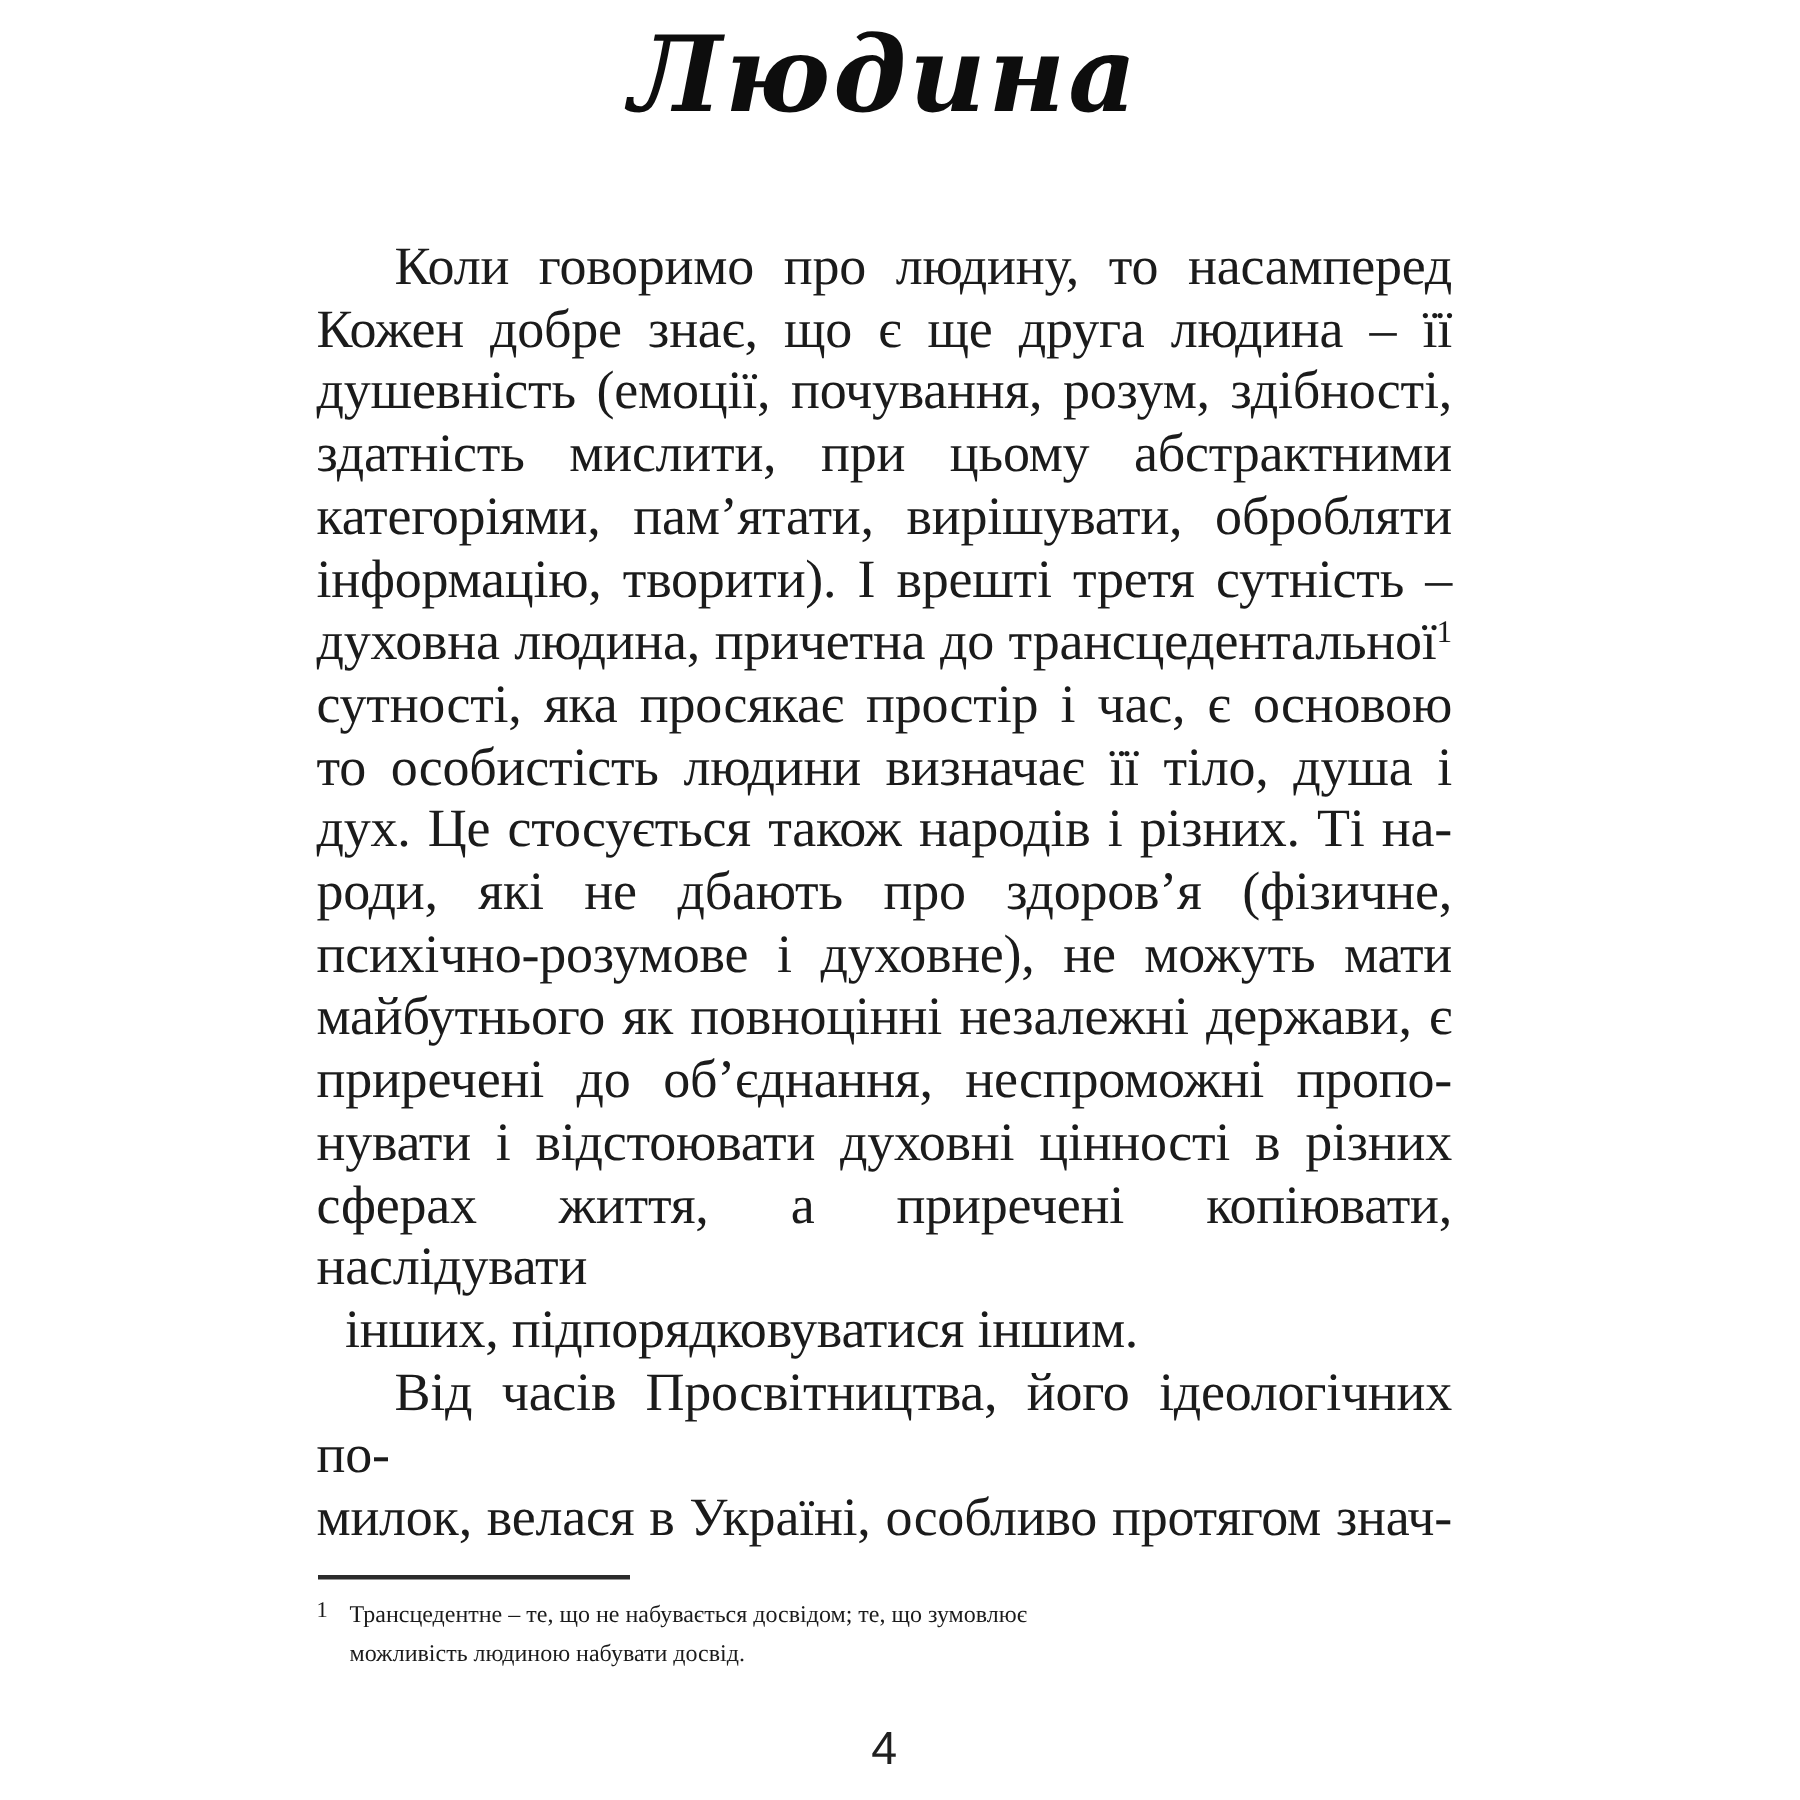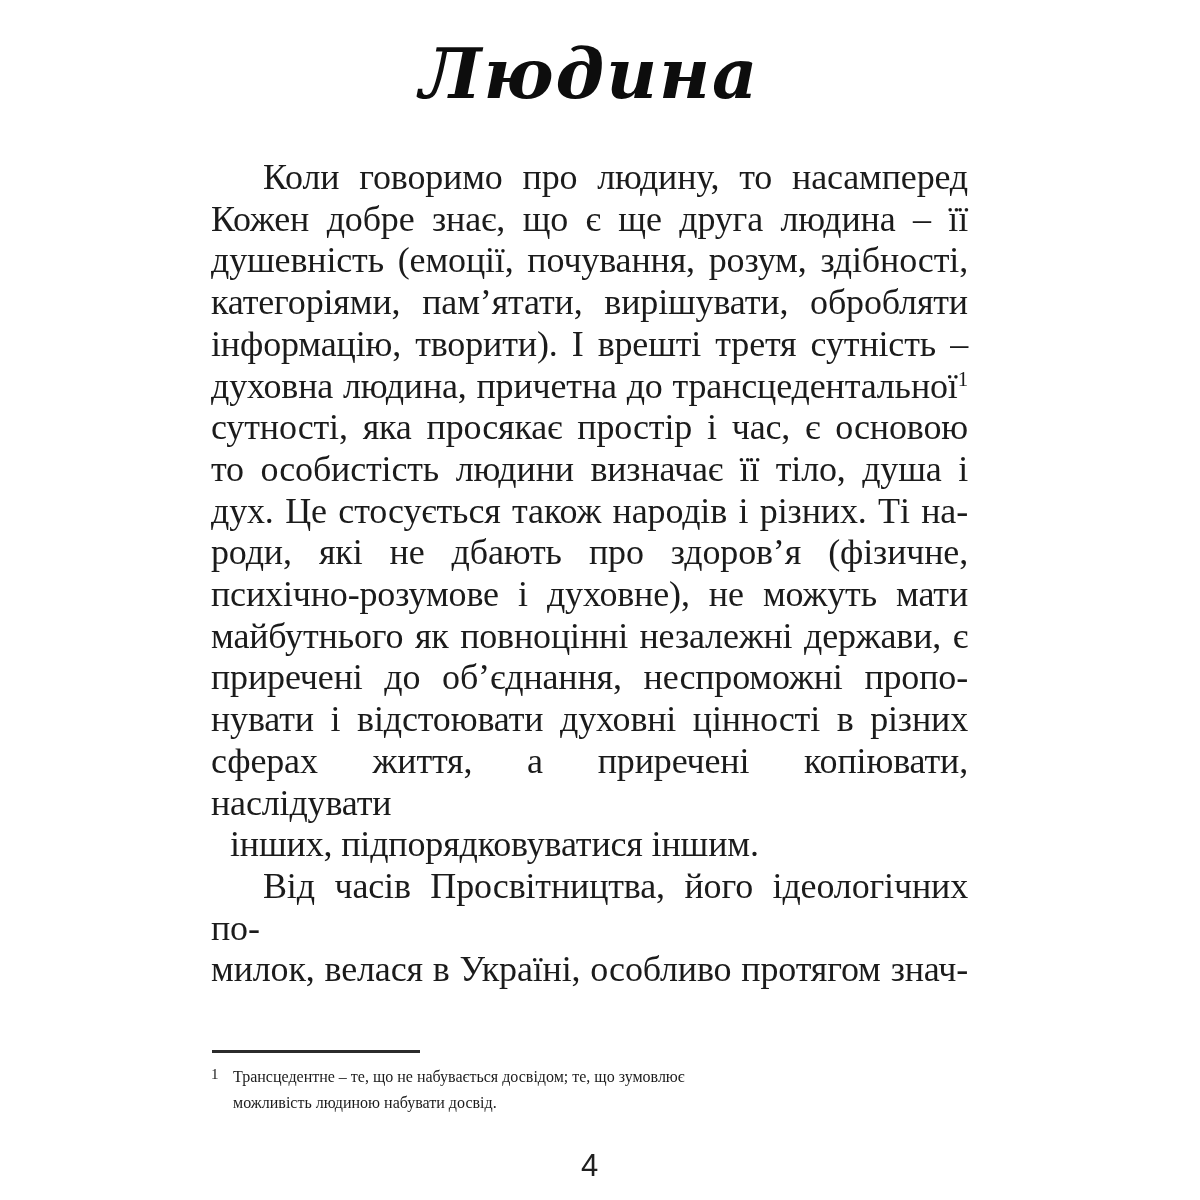--- a/index.html
+++ b/index.html
@@ -7,21 +7,21 @@
     position: relative;
     width: 1200px;
     height: 1200px;
     background: #ffffff;
     color: #1b1b1b;
     font-family: "Liberation Serif", serif;
     overflow: hidden;
   }
   .chapter-title {
     position: absolute;
-    top: 32px;
+    top: 8px;
     left: 211px;
     width: 757px;
     margin: 0;
     text-align: center;
     font-family: "DejaVu Serif", serif;
     font-style: italic;
     font-weight: bold;
     font-size: 70px;
     letter-spacing: 2px;
     color: #0d0d0d;
@@ -93,20 +93,21 @@
 <body>
 
 <div class="page">
 
   <h1 class="chapter-title">Людина</h1>
 
   <div class="body-text" id="body-lines">
       <div class="bline indent">Коли говоримо про людину, то насамперед</div>
       <div class="bline">Кожен добре знає, що є ще друга людина – її</div>
       <div class="bline">душевність (емоції, почування, розум, здібності,</div>
+      <div class="bline">здатність мислити, при цьому абстрактними</div>
       <div class="bline">категоріями, пам’ятати, вирішувати, обробляти</div>
       <div class="bline">інформацію, творити). І врешті третя сутність –</div>
       <div class="bline">духовна людина, причетна до трансцедентальної<sup>1</sup></div>
       <div class="bline">сутності, яка просякає простір і час, є основою</div>
       <div class="bline">то особистість людини визначає її тіло, душа і</div>
       <div class="bline">дух. Це стосується також народів і різних. Ті на-</div>
       <div class="bline">роди, які не дбають про здоров’я (фізичне,</div>
       <div class="bline">психічно-розумове і духовне), не можуть мати</div>
       <div class="bline">майбутнього як повноцінні незалежні держави, є</div>
       <div class="bline">приречені до об’єднання, неспроможні пропо-</div>

